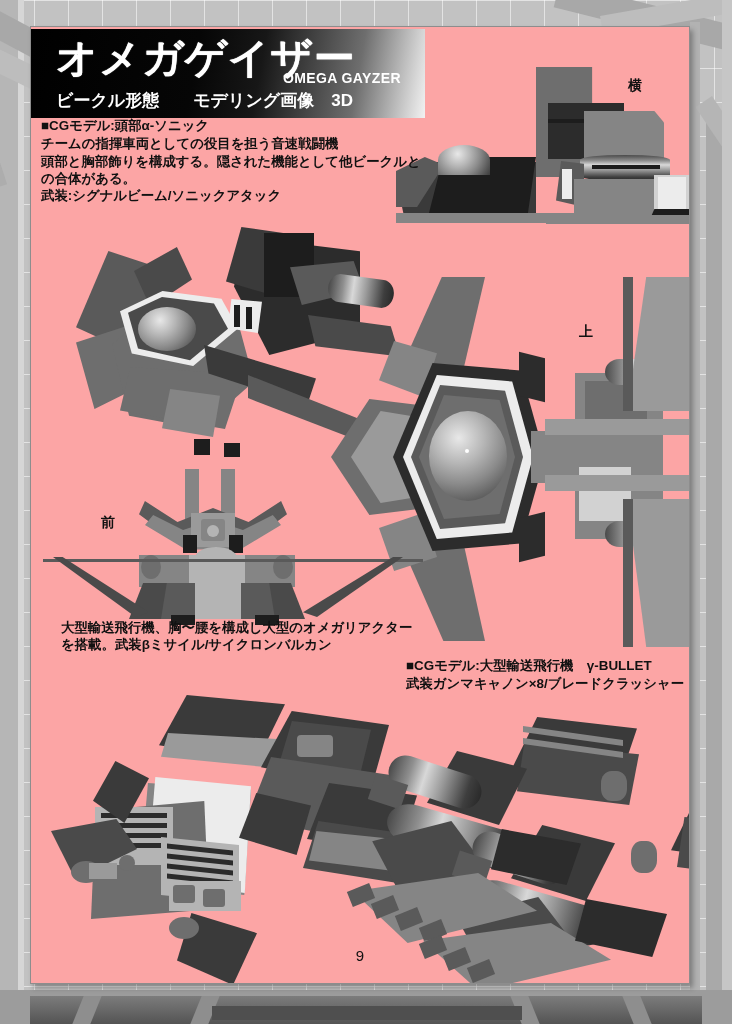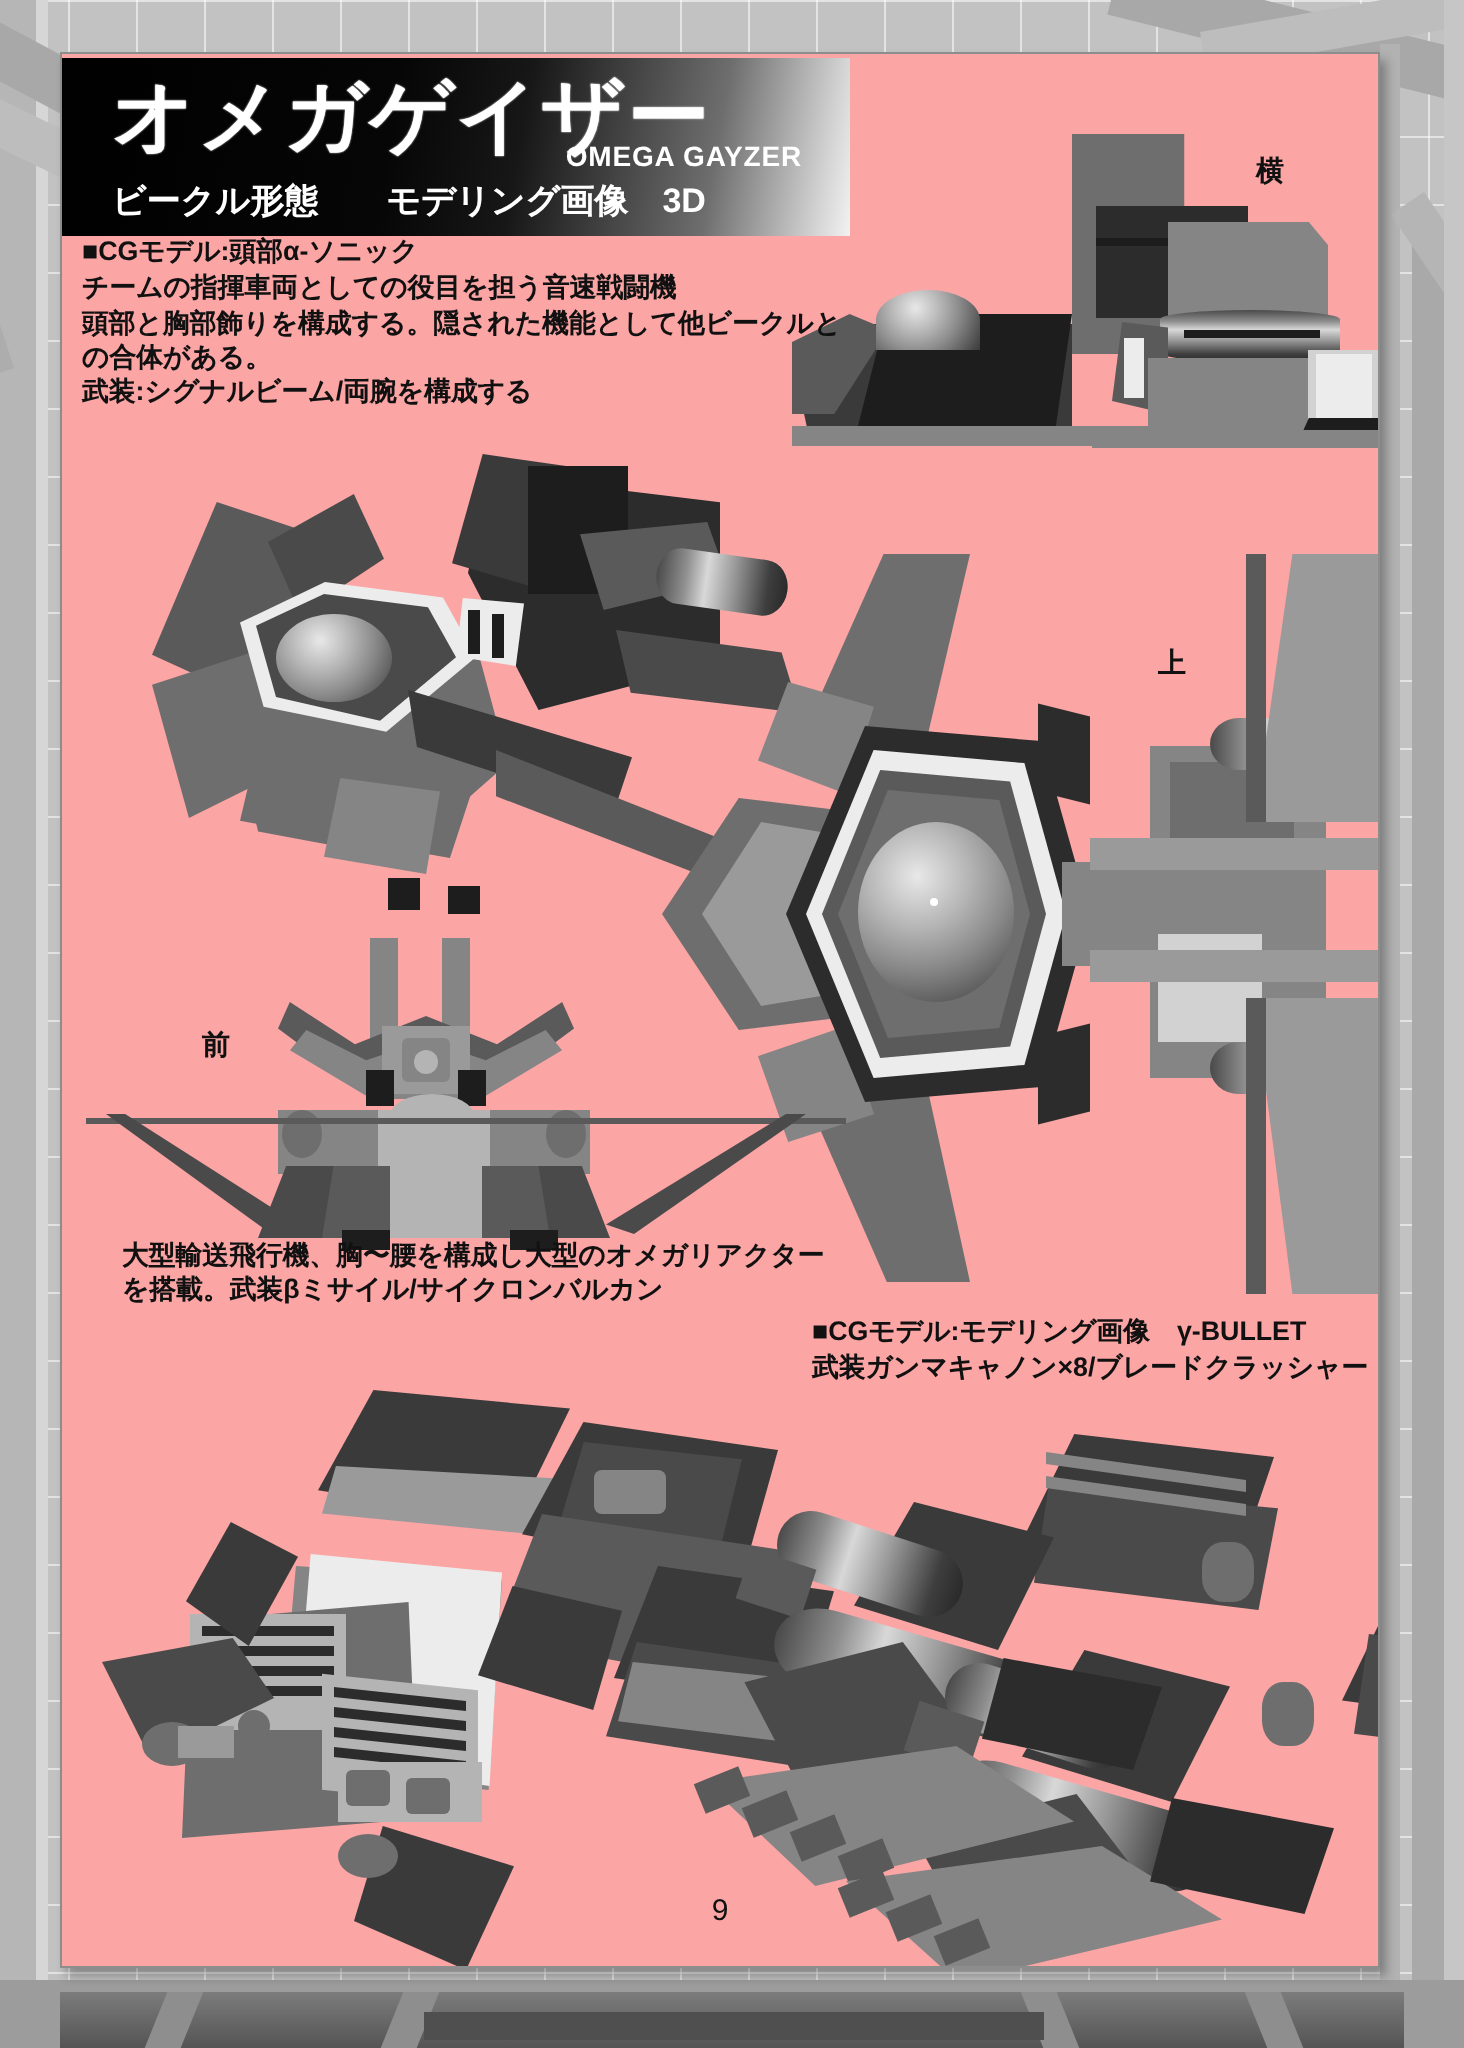--- a/index.html
+++ b/index.html
@@ -329,30 +329,30 @@
       <div class="title-jp">オメガゲイザー</div>
       <div class="title-en">OMEGA GAYZER</div>
       <div class="title-sub">ビークル形態　　モデリング画像　3D</div>
     </div>
 
     <div class="caption" id="cap-alpha">
       <div class="hd">■CGモデル:頭部α-ソニック</div>
       <div class="ln">チームの指揮車両としての役目を担う音速戦闘機</div>
       <div class="ln">頭部と胸部飾りを構成する。隠された機能として他ビークルと</div>
       <div class="ln">の合体がある。</div>
-      <div class="ln">武装:シグナルビーム/両腕を構成する</div>
+      <div class="ln">武装:シグナルビーム/ソニックアタック</div>
     </div>
 
     <div class="caption" id="cap-beta">
       <div class="ln">大型輸送飛行機、胸〜腰を構成し大型のオメガリアクター</div>
       <div class="ln">を搭載。武装βミサイル/サイクロンバルカン</div>
     </div>
 
     <div class="caption" id="cap-gamma">
-      <div class="hd">■CGモデル:モデリング画像　γ-BULLET</div>
+      <div class="hd">■CGモデル:大型輸送飛行機　γ-BULLET</div>
       <div class="ln">武装ガンマキャノン×8/ブレードクラッシャー</div>
     </div>
 
     <div class="viewlabel" id="vl-side">横</div>
     <div class="viewlabel" id="vl-top">上</div>
     <div class="viewlabel" id="vl-front">前</div>
 
     <div class="pagenum">9</div>
   </div>
 </div>

